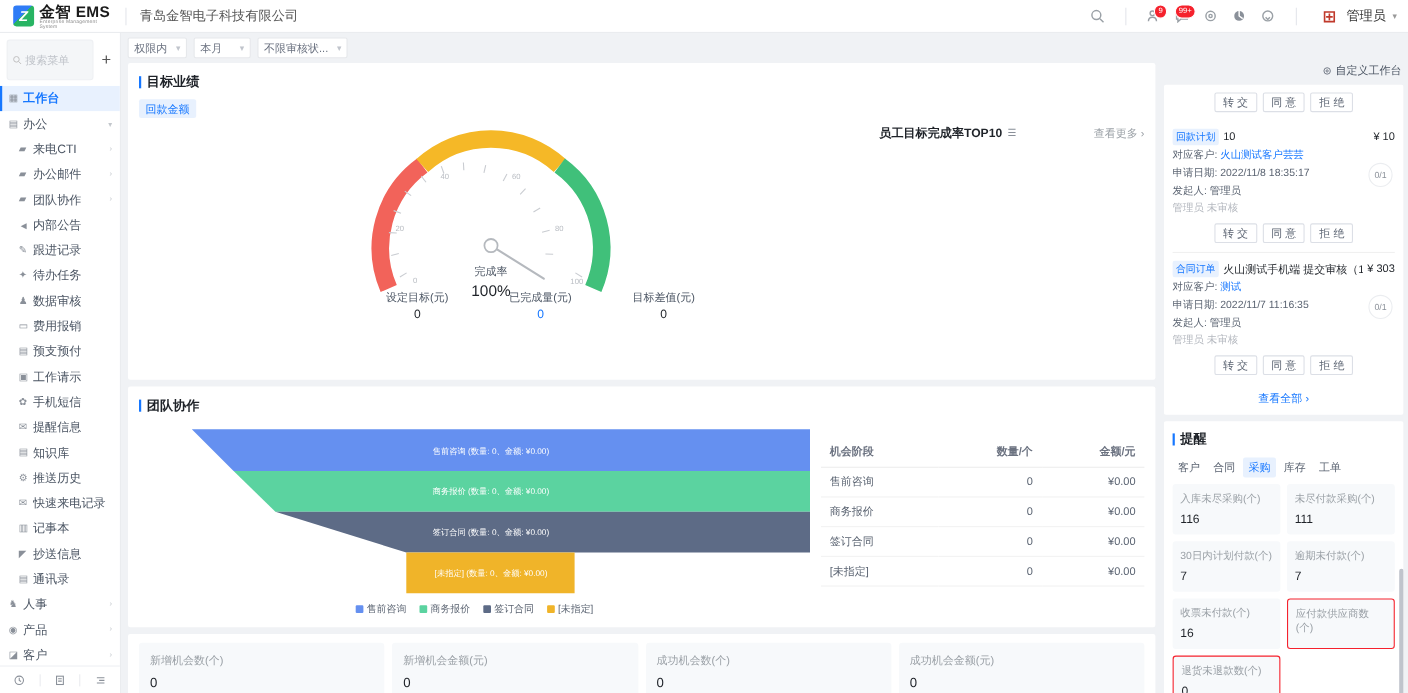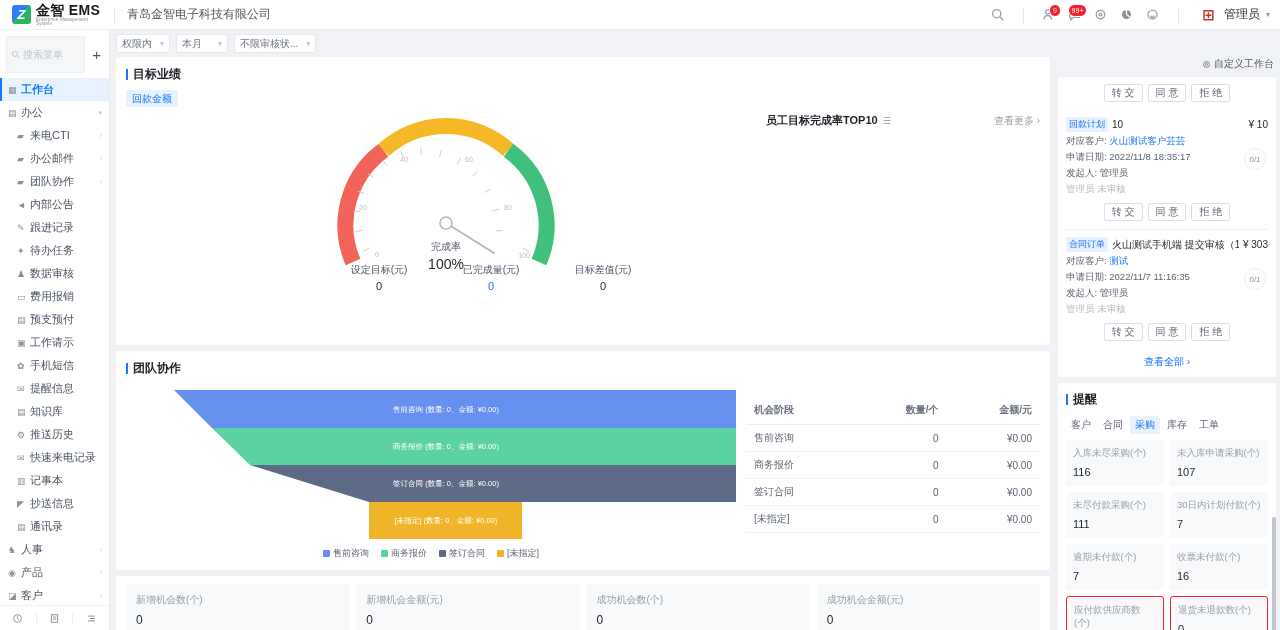--- a/index.html
+++ b/index.html
@@ -117,21 +117,21 @@
     text-align: center;
   }
   .gauge-foot .gf { width: 96px; }
   .gauge-foot .gk { font-size: 10px; color: #4b5563; }
   .gauge-foot .gv { font-size: 11px; color: #1f2329; margin-top: 3px; }
   .gauge-foot .gv.blue { color: #1677ff; }
   .gauge-center { position: absolute; left: 50%; transform: translateX(-50%); top: 130px; text-align: center; }
   .gauge-center .gl { font-size: 10px; color: #4b5563; }
   .gauge-center .gp { font-size: 14px; color: #1f2329; margin-top: 2px; }
 
-  .top10 { flex: 1; padding-top: 3px; }
+  .top10 { flex: 1; padding-top: 3px; margin-left: 33px; }
   .top10-head { display: flex; align-items: center; }
   .top10-title { font-size: 11px; font-weight: bold; color: #1f2329; }
   .top10-ic { margin-left: 5px; color: #8a9099; font-size: 9px; }
   .top10-more { margin-left: auto; font-size: 10px; color: #9aa0a6; cursor: pointer; }
 
   
   .funnel-body { display: flex; padding: 4px 10px 10px 10px; }
   .funnel-chart { width: 610px; position: relative; }
   .funnel-legend { display: flex; justify-content: center; gap: 12px; margin-top: 4px; }
   .funnel-legend .lg { display: flex; align-items: center; gap: 3px; font-size: 9px; color: #5b6472; }
@@ -667,24 +667,20 @@
               <div class="rtab active">采购</div>
               <div class="rtab">库存</div>
               <div class="rtab">工单</div>
             </div>
           <div class="rgrid" id="reminder-grid">
               <div class="rbox">
                 <div class="k">入库未尽采购(个)</div>
                 <div class="v">116</div>
               </div>
               <div class="rbox">
-                <div class="k">未入库申请采购(个)</div>
-                <div class="v">107</div>
-              </div>
-              <div class="rbox">
                 <div class="k">未尽付款采购(个)</div>
                 <div class="v">111</div>
               </div>
               <div class="rbox">
                 <div class="k">30日内计划付款(个)</div>
                 <div class="v">7</div>
               </div>
               <div class="rbox">
                 <div class="k">逾期未付款(个)</div>
                 <div class="v">7</div>

